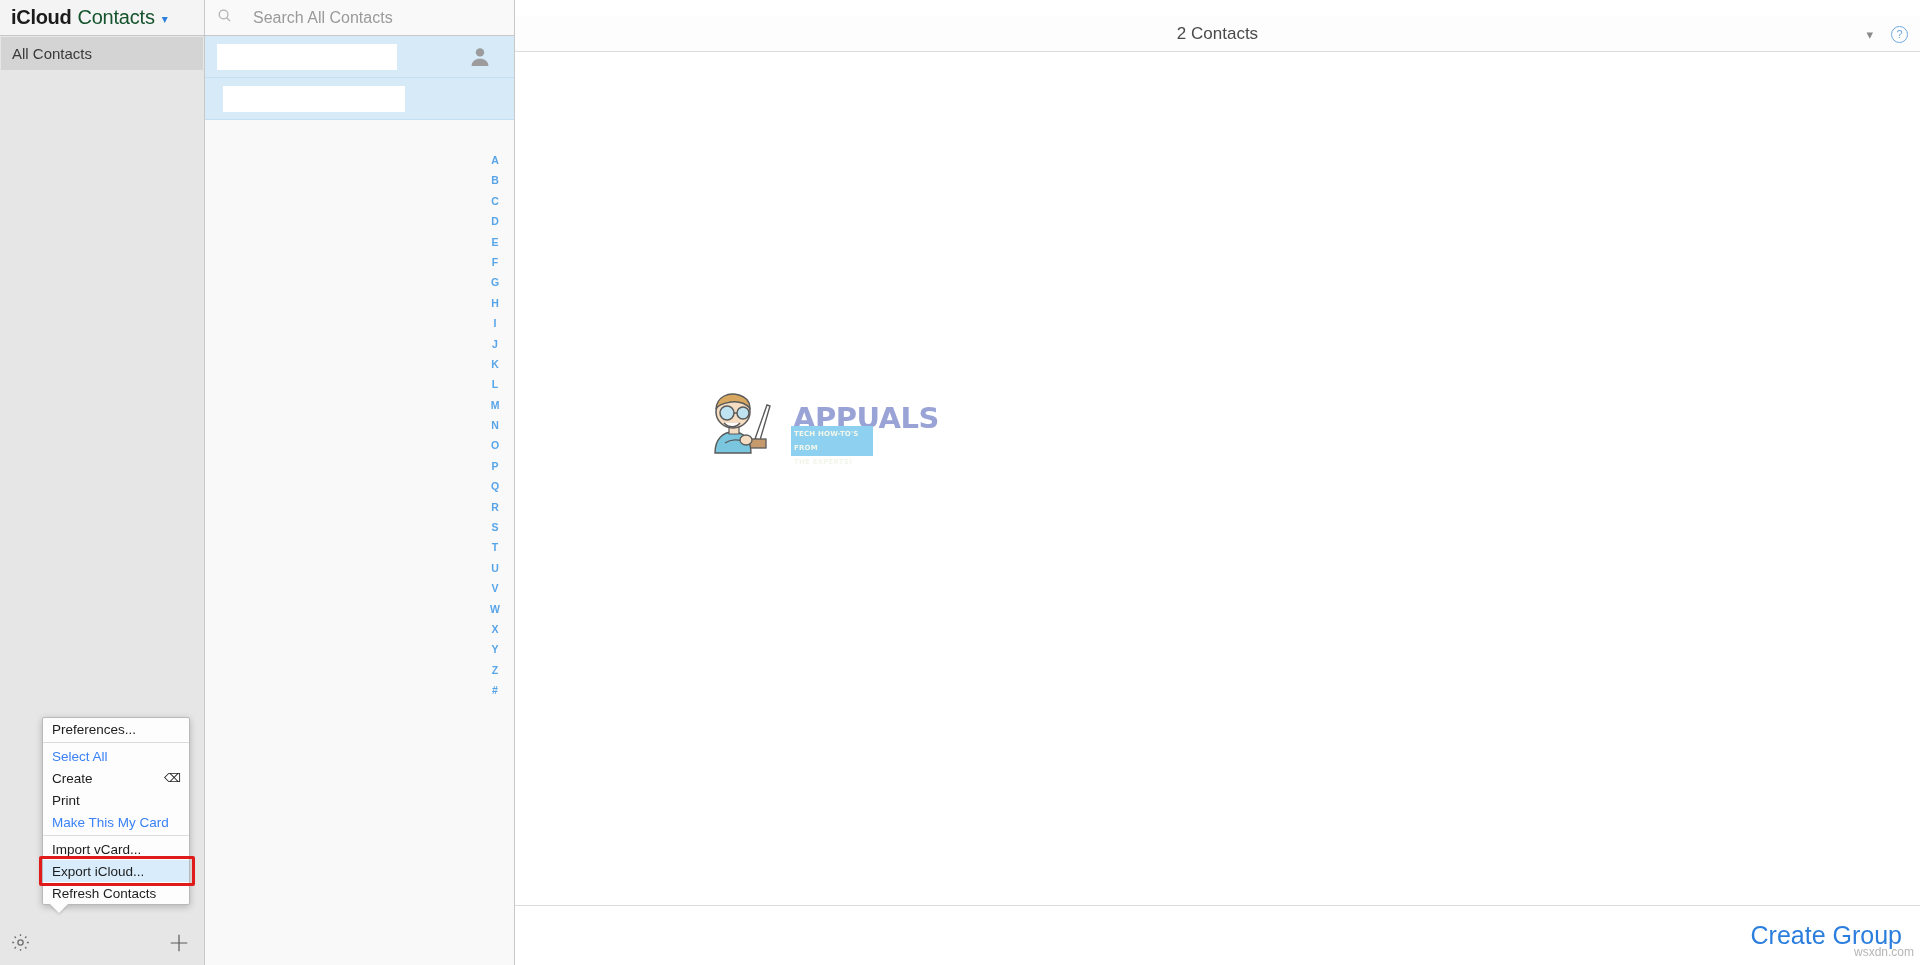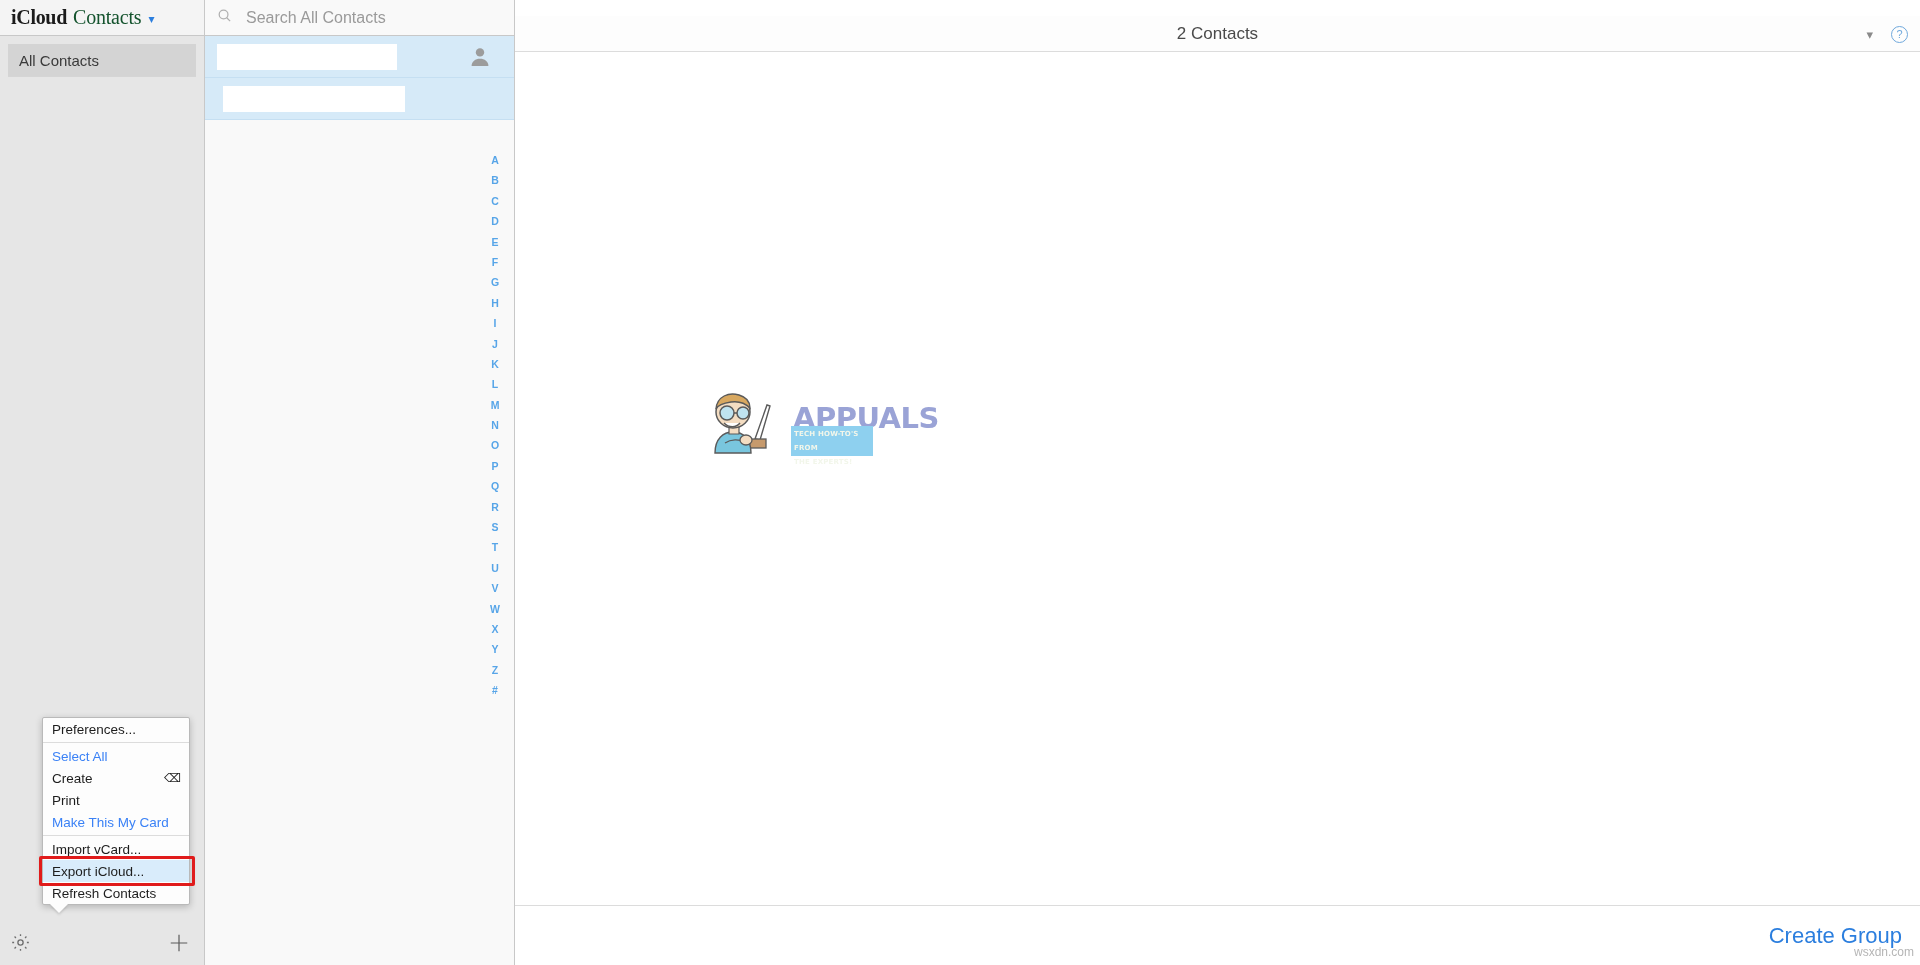--- a/index.html
+++ b/index.html
@@ -25,40 +25,39 @@
     flex: 0 0 205px;
   }
   .sidebar-header {
     height: 36px;
     background: #f4f4f4;
     border-bottom: 1px solid #c8c8c8;
     display: flex;
     align-items: center;
     padding-left: 11px;
     gap: 6px;
-    font-family: Liberation Serif, serif;
   }
   .brand-icloud {
     font-size: 20px;
     font-weight: bold;
     color: #1b1b1b;
     letter-spacing: -0.3px;
   }
   .brand-app {
     font-size: 20px;
     color: #14532d;
     letter-spacing: -0.2px;
   }
   .brand-chevron {
     color: #2b7ede;
     font-size: 12px;
     margin-left: 1px;
     margin-top: 3px;
   }
-  .group-list { padding: 8px; }
+  .group-list { padding: 1px; }
   .group-item {
     height: 33px;
     display: flex;
     align-items: center;
     padding-left: 11px;
     font-size: 15px;
     color: #3a3a3a;
     border-bottom: 1px solid #d5d5d5;
   }
   .group-item.selected {
@@ -142,21 +141,21 @@
     border-right: 1px solid #c8c8c8;
     flex: 0 0 310px;
   }
   .search-bar {
     height: 36px;
     background: #f9f9f9;
     border-bottom: 1px solid #c8c8c8;
     display: flex;
     align-items: center;
     padding-left: 12px;
-    gap: 14px;
+    gap: 21px;
   }
   .search-input {
     border: none;
     outline: none;
     background: transparent;
     font-size: 16px;
     color: #9a9a9a;
     font-family: "Liberation Sans", sans-serif;
     width: 240px;
   }
@@ -245,21 +244,21 @@
   }
   .detail-footer {
     height: 60px;
     border-top: 1px solid #dcdcdc;
     display: flex;
     align-items: center;
     justify-content: flex-end;
     padding-right: 18px;
   }
   .create-group {
-    font-size: 22px;
+    font-size: 25px;
     color: #2b7ede;
   }
 
   
   .watermark {
     position: absolute;
     left: 190px;
     top: 335px;
     width: 175px;
     height: 75px;

